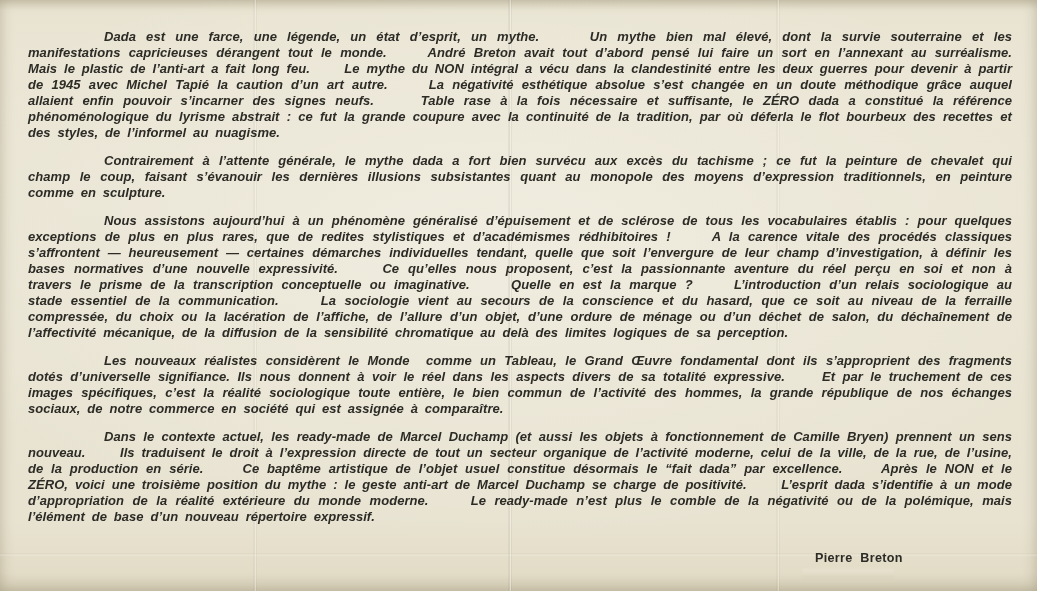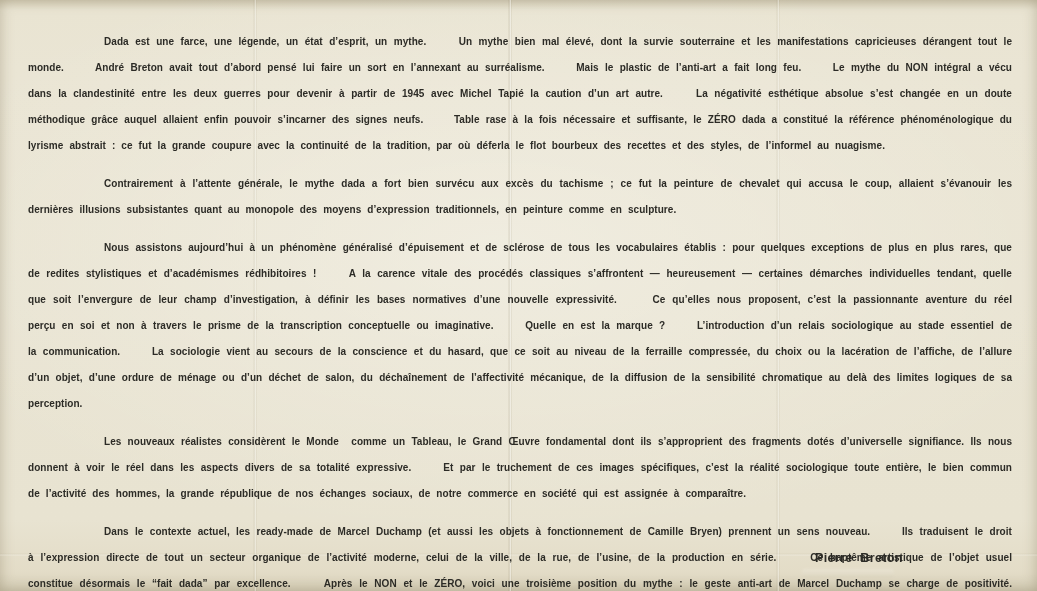--- a/index.html
+++ b/index.html
@@ -57,28 +57,29 @@
   }
   .content {
     position: absolute;
     left: 28px;
     right: 25px;
     top: 29px;
   }
   .para {
     margin: 0 0 12px 0;
     color: #2c2b26;
-    font-size: 10px;
-    line-height: 26px;
+    font-size: 13px;
+    line-height: 16px;
     font-weight: 700;
     text-align: justify;
     text-indent: 76px;
     word-spacing: 3.2px;
     letter-spacing: 0.05px;
     white-space: pre-wrap;
+    font-style: italic;
   }
   .signature {
     position: absolute;
     left: 815px;
     top: 551px;
     color: #2c2b26;
     font-size: 12.6px;
     font-weight: 700;
     letter-spacing: 0.3px;
     word-spacing: 4px;
@@ -102,21 +103,21 @@
 
 <div class="paper">
 
   <div class="crease-v c1"></div>
   <div class="crease-v c2"></div>
   <div class="crease-v c3"></div>
   <div class="crease-h"></div>
 
   <div class="content">
     <p class="para">Dada est une farce, une légende, un état d’esprit, un mythe.     Un mythe bien mal élevé, dont la survie souterraine et les manifestations capricieuses dérangent tout le monde.     André Breton avait tout d’abord pensé lui faire un sort en l’annexant au surréalisme.     Mais le plastic de l’anti-art a fait long feu.     Le mythe du NON intégral a vécu dans la clandestinité entre les deux guerres pour devenir à partir de 1945 avec Michel Tapié la caution d’un art autre.     La négativité esthétique absolue s’est changée en un doute méthodique grâce auquel allaient enfin pouvoir s’incarner des signes neufs.     Table rase à la fois nécessaire et suffisante, le ZÉRO dada a constitué la référence phénoménologique du lyrisme abstrait : ce fut la grande coupure avec la continuité de la tradition, par où déferla le flot bourbeux des recettes et des styles, de l’informel au nuagisme.</p>
-    <p class="para">Contrairement à l’attente générale, le mythe dada a fort bien survécu aux excès du tachisme ; ce fut la peinture de chevalet qui accusa le coup, allaient s’évanouir les dernières illusions subsistantes quant au monopole des moyens d’expression traditionnels, en peinture comme en sculpture.</p>
+    <p class="para">Contrairement à l’attente générale, le mythe dada a fort bien survécu aux excès du tachisme ; ce fut la peinture de chevalet qui champ le coup, faisant s’évanouir les dernières illusions subsistantes quant au monopole des moyens d’expression traditionnels, en peinture comme en sculpture.</p>
     <p class="para">Nous assistons aujourd’hui à un phénomène généralisé d’épuisement et de sclérose de tous les vocabulaires établis : pour quelques exceptions de plus en plus rares, que de redites stylistiques et d’académismes rédhibitoires !     A la carence vitale des procédés classiques s’affrontent — heureusement — certaines démarches individuelles tendant, quelle que soit l’envergure de leur champ d’investigation, à définir les bases normatives d’une nouvelle expressivité.     Ce qu’elles nous proposent, c’est la passionnante aventure du réel perçu en soi et non à travers le prisme de la transcription conceptuelle ou imaginative.     Quelle en est la marque ?     L’introduction d’un relais sociologique au stade essentiel de la communication.     La sociologie vient au secours de la conscience et du hasard, que ce soit au niveau de la ferraille compressée, du choix ou la lacération de l’affiche, de l’allure d’un objet, d’une ordure de ménage ou d’un déchet de salon, du déchaînement de l’affectivité mécanique, de la diffusion de la sensibilité chromatique au delà des limites logiques de sa perception.</p>
     <p class="para">Les nouveaux réalistes considèrent le Monde  comme un Tableau, le Grand Œuvre fondamental dont ils s’approprient des fragments dotés d’universelle signifiance. Ils nous donnent à voir le réel dans les aspects divers de sa totalité expressive.     Et par le truchement de ces images spécifiques, c’est la réalité sociologique toute entière, le bien commun de l’activité des hommes, la grande république de nos échanges sociaux, de notre commerce en société qui est assignée à comparaître.</p>
     <p class="para">Dans le contexte actuel, les ready-made de Marcel Duchamp (et aussi les objets à fonctionnement de Camille Bryen) prennent un sens nouveau.     Ils traduisent le droit à l’expression directe de tout un secteur organique de l’activité moderne, celui de la ville, de la rue, de l’usine, de la production en série.     Ce baptême artistique de l’objet usuel constitue désormais le “fait dada” par excellence.     Après le NON et le ZÉRO, voici une troisième position du mythe : le geste anti-art de Marcel Duchamp se charge de positivité.     L’esprit dada s’identifie à un mode d’appropriation de la réalité extérieure du monde moderne.     Le ready-made n’est plus le comble de la négativité ou de la polémique, mais l’élément de base d’un nouveau répertoire expressif.</p>
 
   </div>
 
   <div class="signature">Pierre Breton</div>
   <div class="emboss-mark"></div>
 
 </div>

